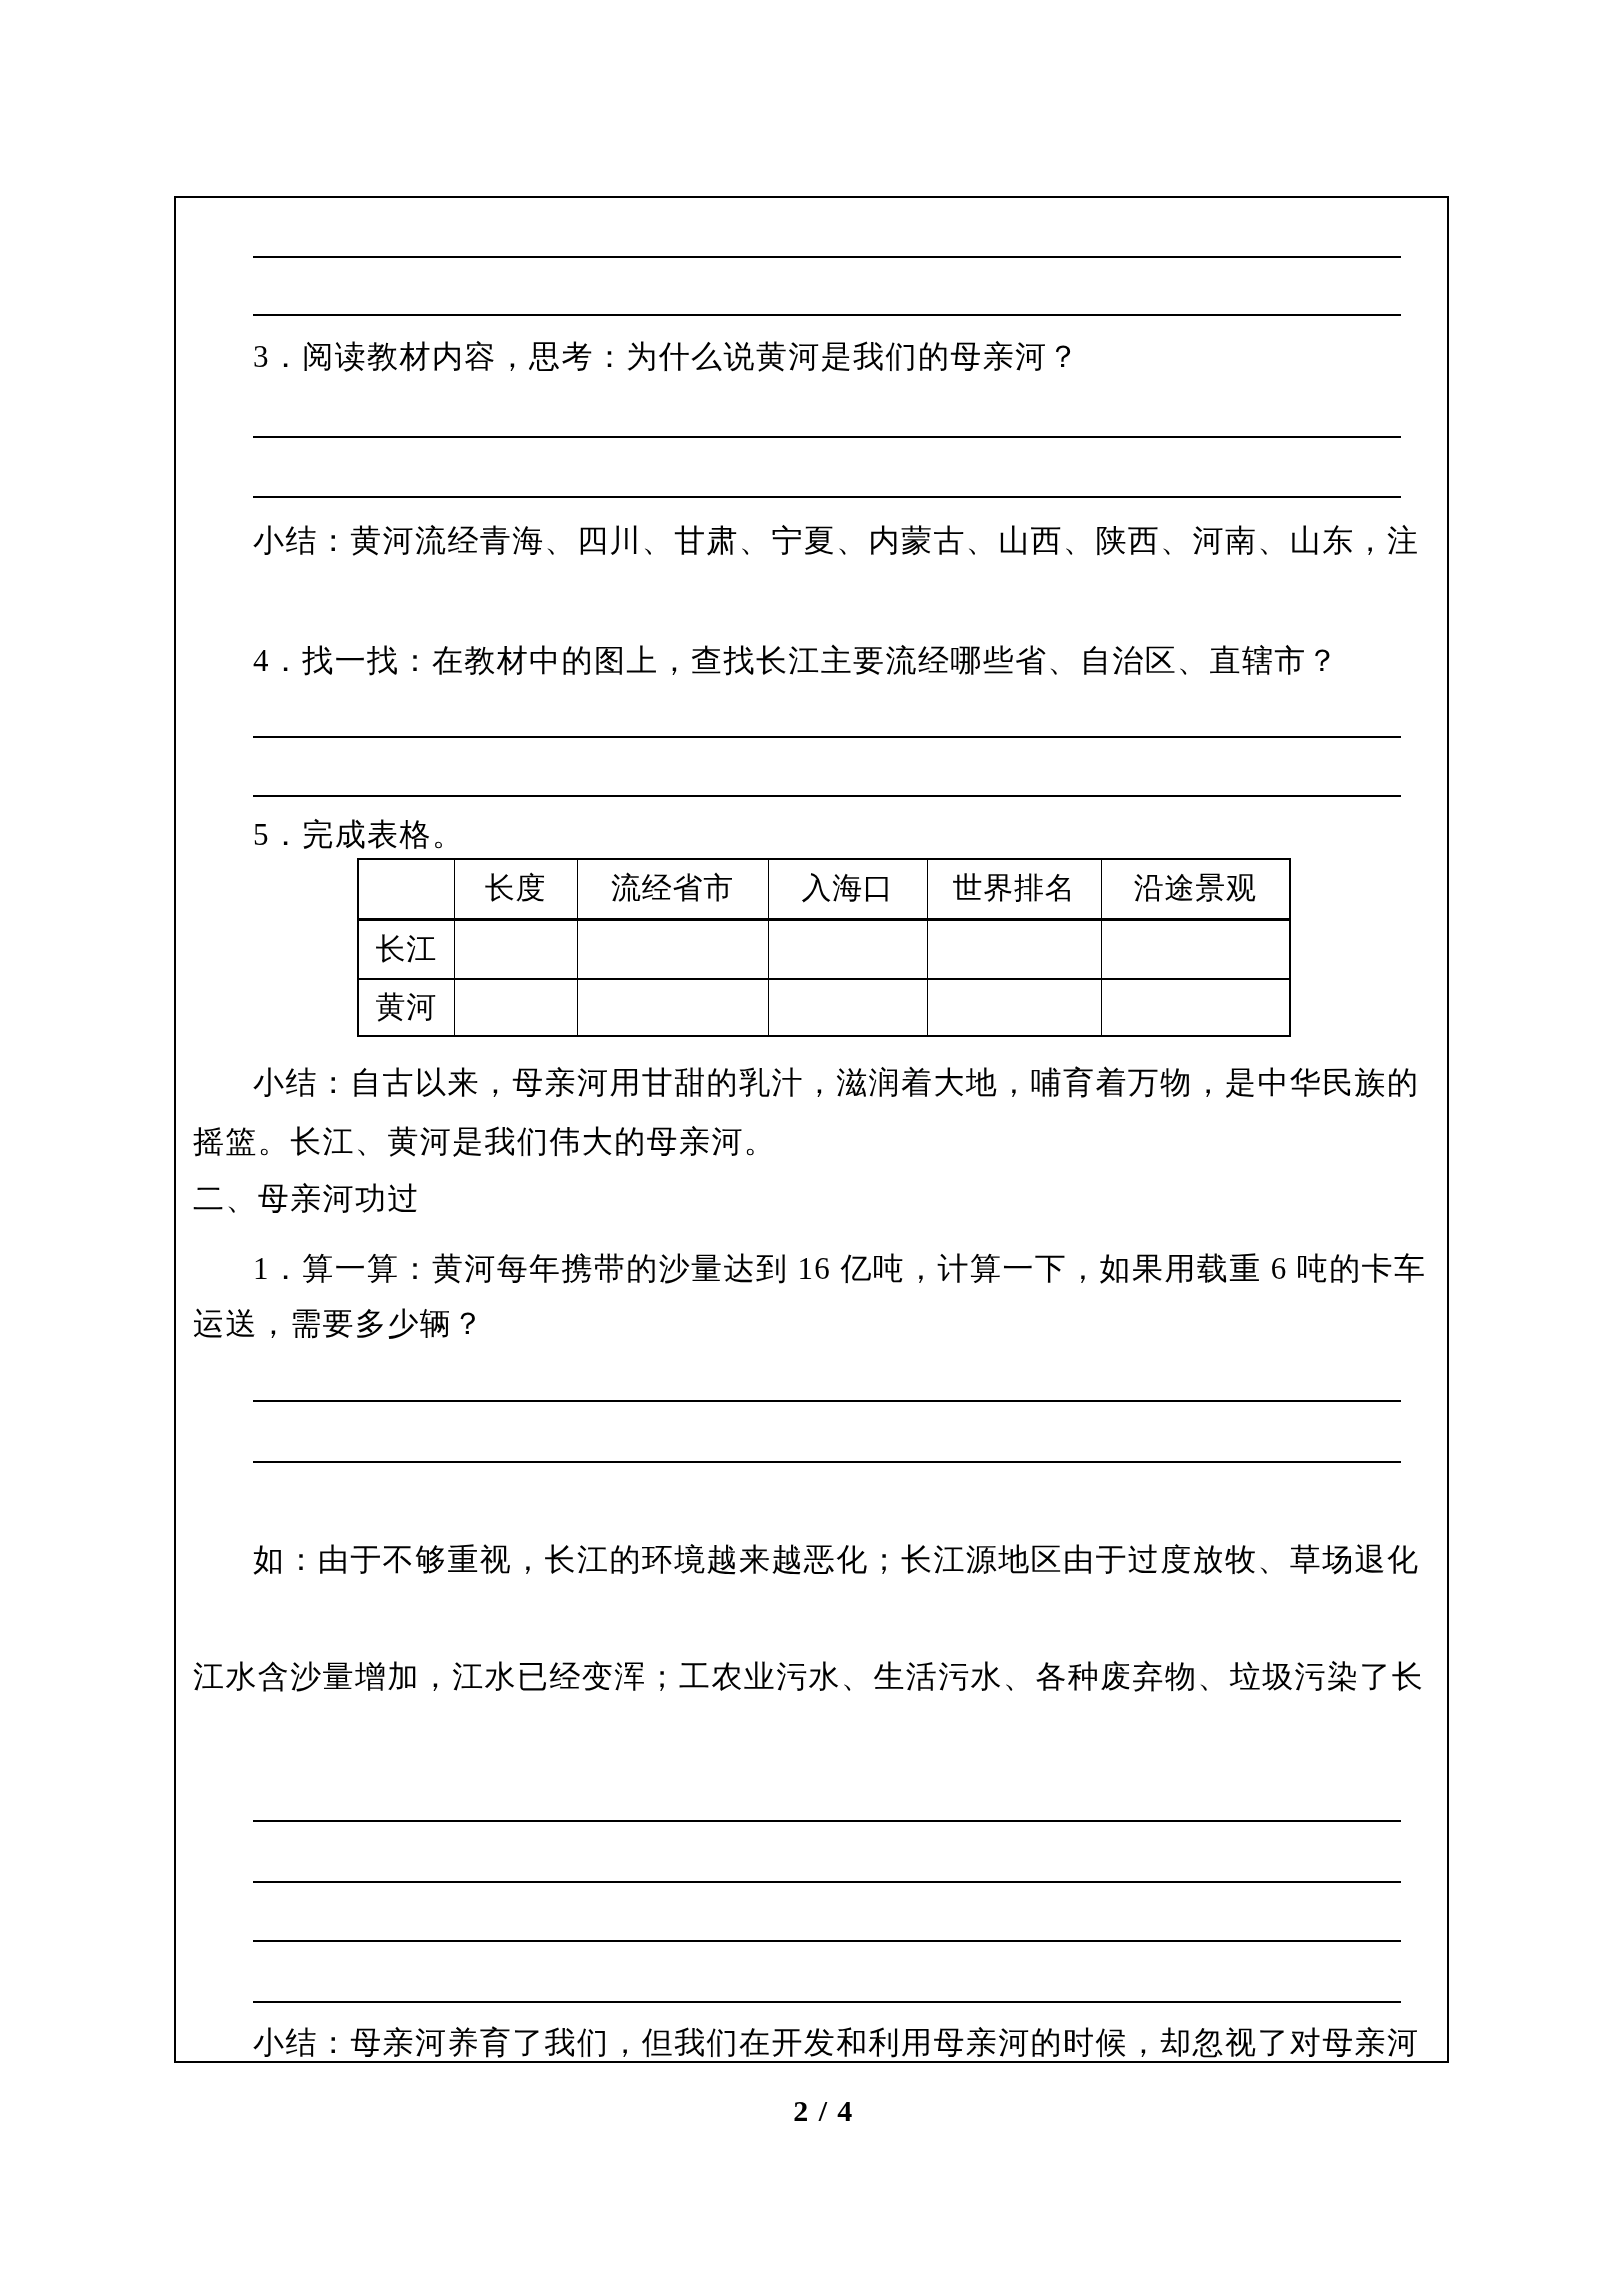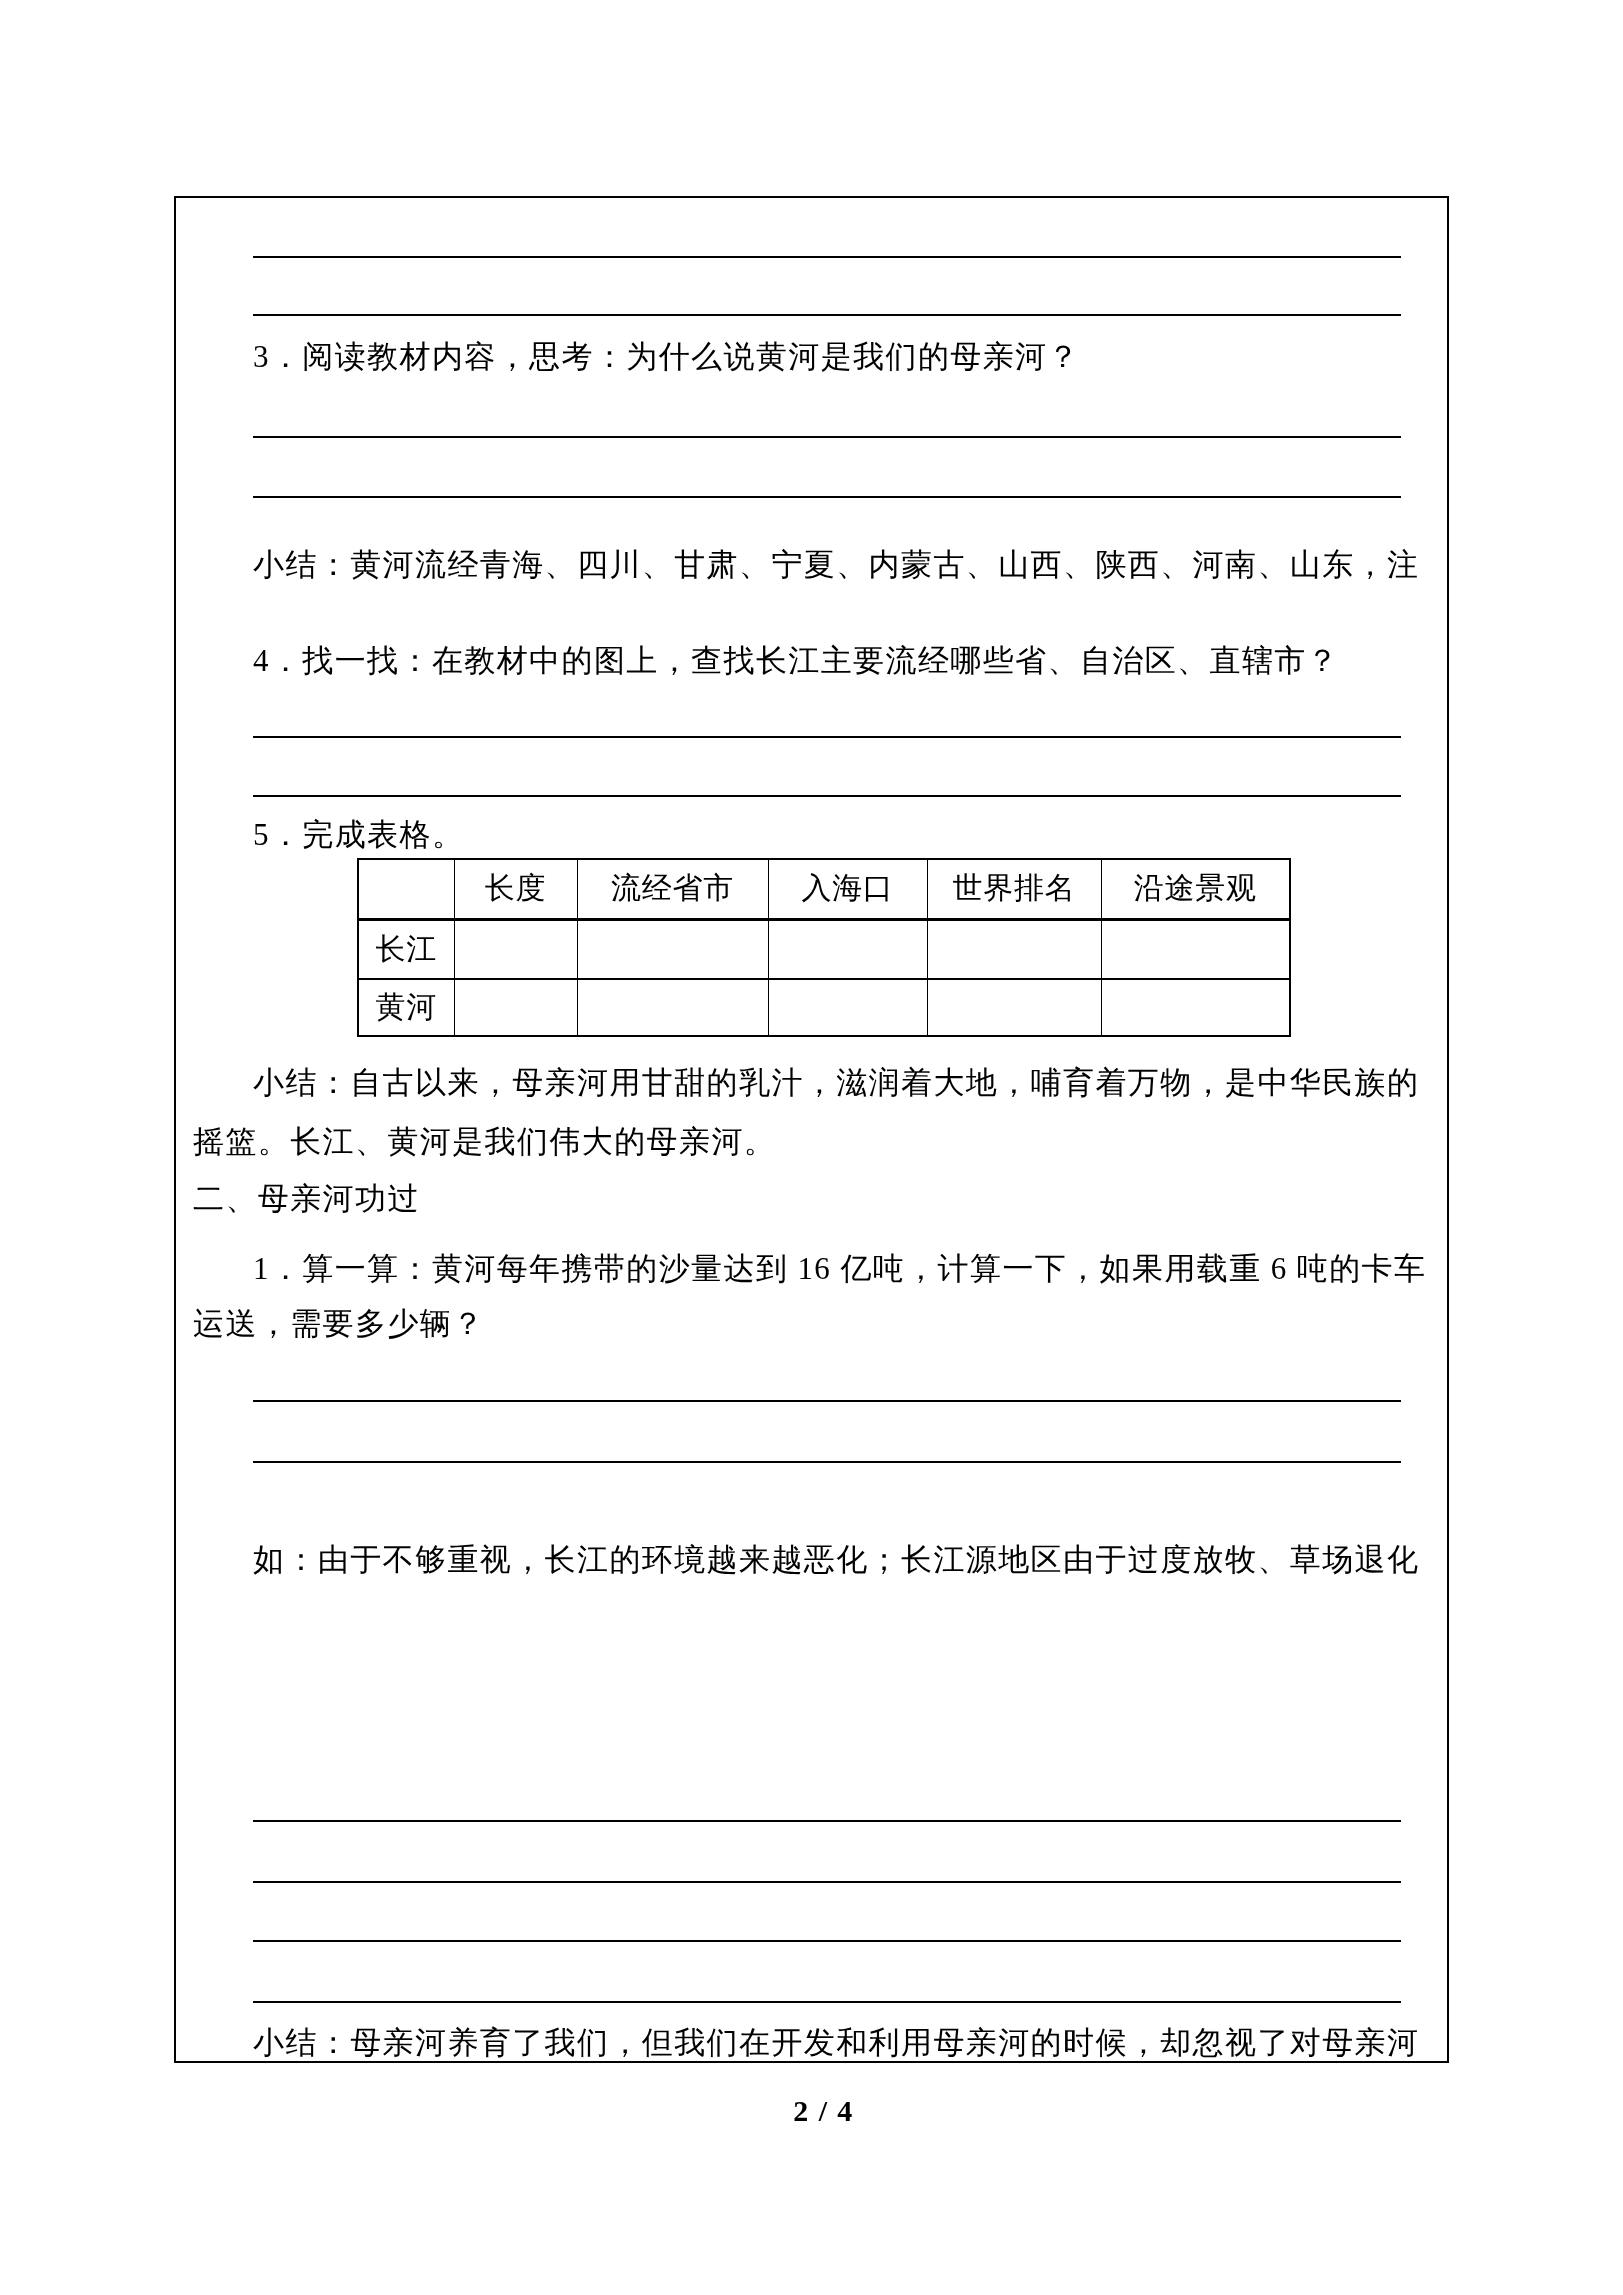--- a/index.html
+++ b/index.html
@@ -96,21 +96,21 @@
   <div class="border-box"></div>
 
   <div class="answer-line" style="top:256px"></div>
   <div class="answer-line" style="top:314px"></div>
 
   <div class="tline indent" style="top:327px">3．阅读教材内容，思考：为什么说黄河是我们的母亲河？</div>
 
   <div class="answer-line" style="top:436px"></div>
   <div class="answer-line" style="top:496px"></div>
 
-  <div class="tline indent" style="top:535px">小结：黄河流经青海、四川、甘肃、宁夏、内蒙古、山西、陕西、河南、山东，注</div>
+  <div class="tline indent" style="top:511px">小结：黄河流经青海、四川、甘肃、宁夏、内蒙古、山西、陕西、河南、山东，注</div>
 
   <div class="tline indent" style="top:631px">4．找一找：在教材中的图上，查找长江主要流经哪些省、自治区、直辖市？</div>
 
   <div class="answer-line" style="top:736px"></div>
   <div class="answer-line" style="top:795px"></div>
 
   <div class="tline indent" style="top:805px">5．完成表格。</div>
 
   <table class="rivers">
     <colgroup>
@@ -155,20 +155,21 @@
   <div class="tline flush" style="top:1169px">二、母亲河功过</div>
 
   <div class="tline indent" style="top:1239px">1．算一算：黄河每年携带的沙量达到 16 亿吨，计算一下，如果用载重 6 吨的卡车</div>
   <div class="tline flush" style="top:1294px">运送，需要多少辆？</div>
 
   <div class="answer-line" style="top:1400px"></div>
   <div class="answer-line" style="top:1461px"></div>
 
 
   <div class="tline indent" style="top:1530px">如：由于不够重视，长江的环境越来越恶化；长江源地区由于过度放牧、草场退化</div>
+  <div class="tline flush" style="top:1647px">江水含沙量增加，江水已经变浑；工农业污水、生活污水、各种废弃物、垃圾污染了长</div>
 
   <div class="answer-line" style="top:1820px"></div>
   <div class="answer-line" style="top:1881px"></div>
   <div class="answer-line" style="top:1940px"></div>
   <div class="answer-line" style="top:2001px"></div>
 
   <div class="tline indent" style="top:2013px">小结：母亲河养育了我们，但我们在开发和利用母亲河的时候，却忽视了对母亲河</div>
 
   <div class="page-number">2 / 4</div>
 

